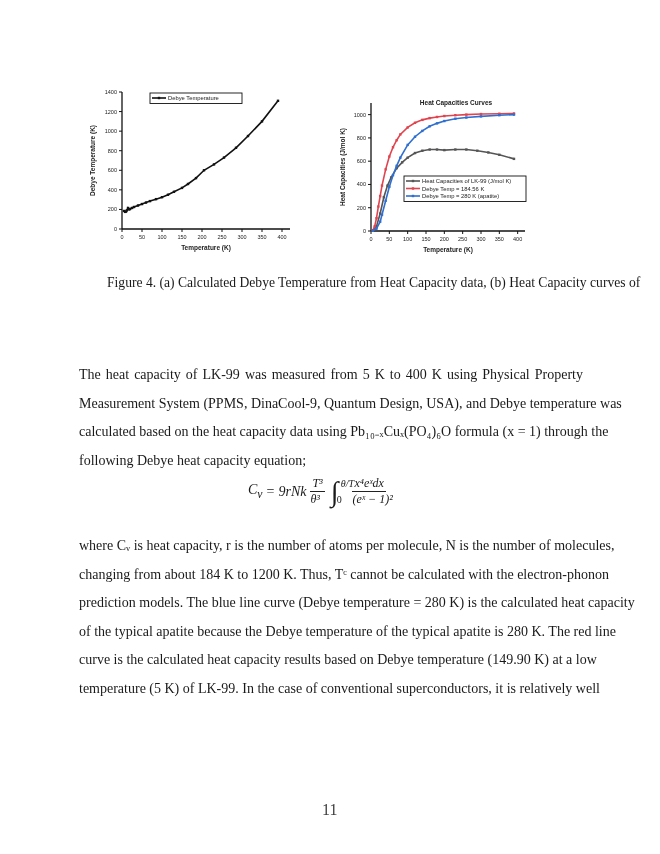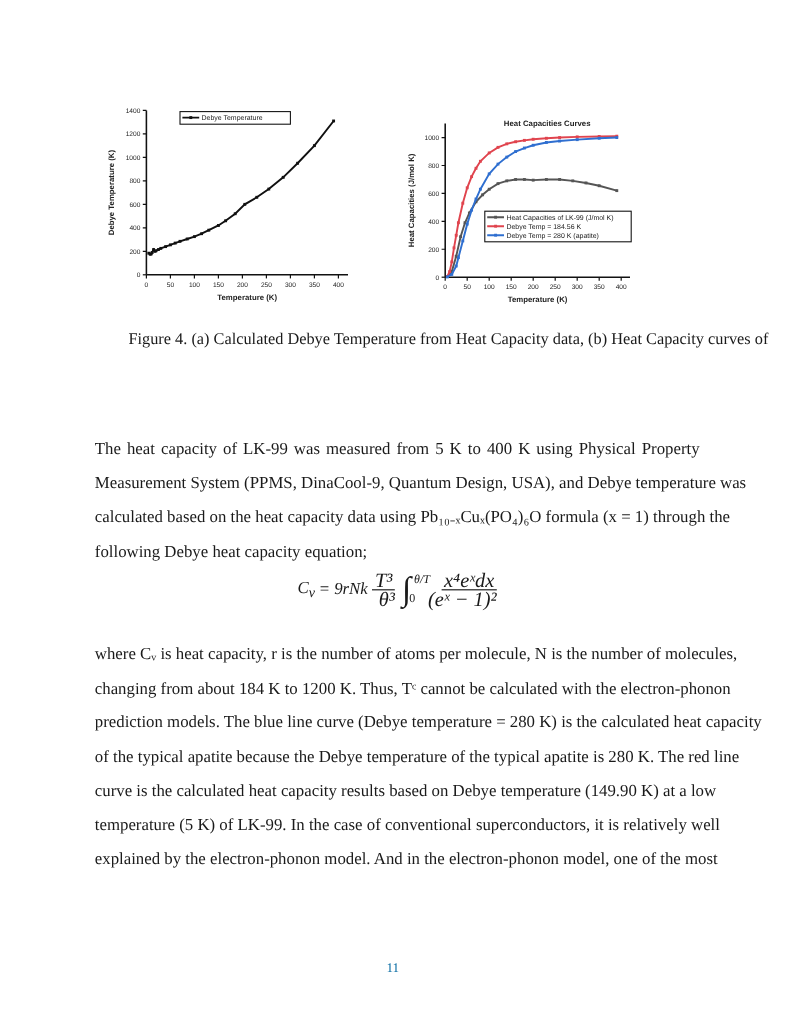--- a/index.html
+++ b/index.html
@@ -13,26 +13,26 @@
              font-size: 13.6px; line-height: 29px; text-align: justify; text-align-last: left; }
   .para { position: absolute; left: 79px; width: 504px; font-size: 14px;
           line-height: 28.5px; text-align: justify; }
   .para .ln { display: block; text-align: justify; text-align-last: justify; white-space: nowrap; }
   .para .ln.last { text-align-last: left; }
   #p1 { top: 361px; }
   #p2 { top: 532px; }
   .eq { position: absolute; left: 248px; top: 476px; font-family: Liberation Serif, serif;
         font-size: 14px; display: flex; align-items: center; gap: 4px; }
   .eq i { font-style: italic; }
-  .frac { display: inline-flex; flex-direction: column; align-items: flex-end; font-size: 17px; line-height: 15px; }
+  .frac { display: inline-flex; flex-direction: column; align-items: flex-start; font-size: 12px; line-height: 15px; }
   .frac .num { border-bottom: 1px solid #222; padding: 0 2px; }
   .integral { font-size: 28px; line-height: 28px; position: relative; margin: 0 2px; }
   .integral .ub { position: absolute; top: -8px; left: 10px; font-size: 10px; font-style: italic; }
   .integral .lb { position: absolute; bottom: -8px; left: 6px; font-size: 10px; }
-  .pagenum { position: absolute; left: 322px; top: 801px; font-size: 11px; color: #0369a1; }
+  .pagenum { position: absolute; left: 322px; top: 801px; font-size: 16px; color: #404040; }
 </style>
 </head>
 <body>
 
 <div class="fig" id="figA">
   <svg id="svgA" width="240" height="176">
       <line x1="62" y1="8" x2="62" y2="145" stroke="#111" stroke-width="1.3"></line>
       <line x1="62" y1="145" x2="230" y2="145" stroke="#111" stroke-width="1.3"></line>
       <line x1="62" y1="145" x2="62" y2="148" stroke="#111" stroke-width="1"></line>
       <text x="62" y="155" font-size="5.5" text-anchor="middle" fill="#222">0</text>
@@ -245,16 +245,15 @@
   </span>
 </div>
 
 <div class="para" id="p2">
   <span class="ln">where Cᵥ is heat capacity, r is the number of atoms per molecule, N is the number of molecules,</span>
   <span class="ln">changing from about 184 K to 1200 K. Thus, Tᶜ cannot be calculated with the electron-phonon</span>
   <span class="ln">prediction models. The blue line curve (Debye temperature = 280 K) is the calculated heat capacity</span>
   <span class="ln">of the typical apatite because the Debye temperature of the typical apatite is 280 K. The red line</span>
   <span class="ln">curve is the calculated heat capacity results based on Debye temperature (149.90 K) at a low</span>
   <span class="ln">temperature (5 K) of LK-99. In the case of conventional superconductors, it is relatively well</span>
-  <span class="ln">explained by the electron-phonon model. And in the electron-phonon model, one of the most</span>
 </div>
 
 <div class="pagenum">11</div>
 
 </body></html>

